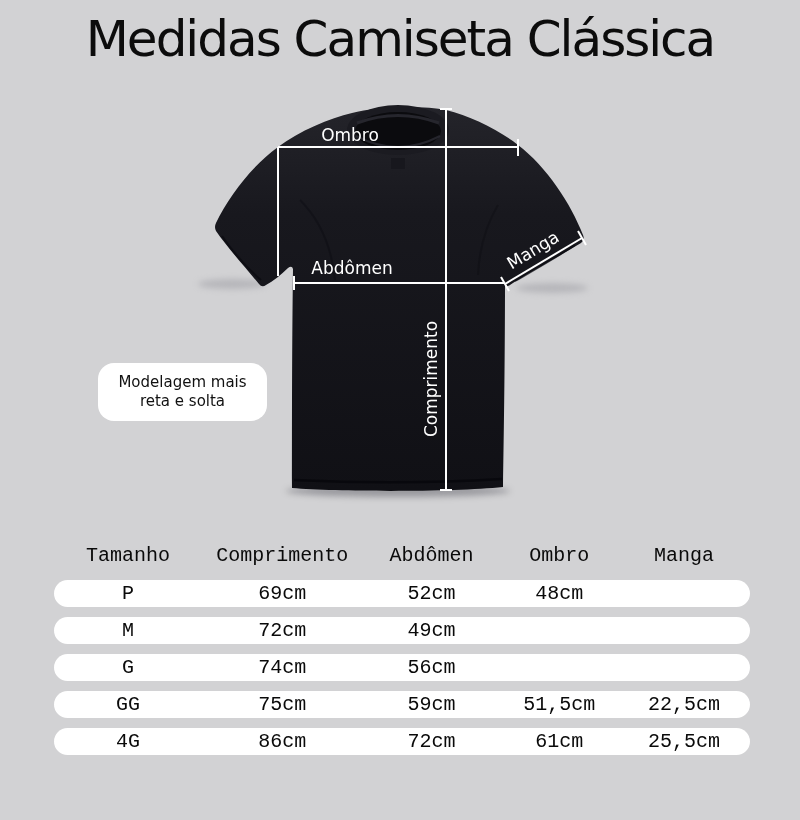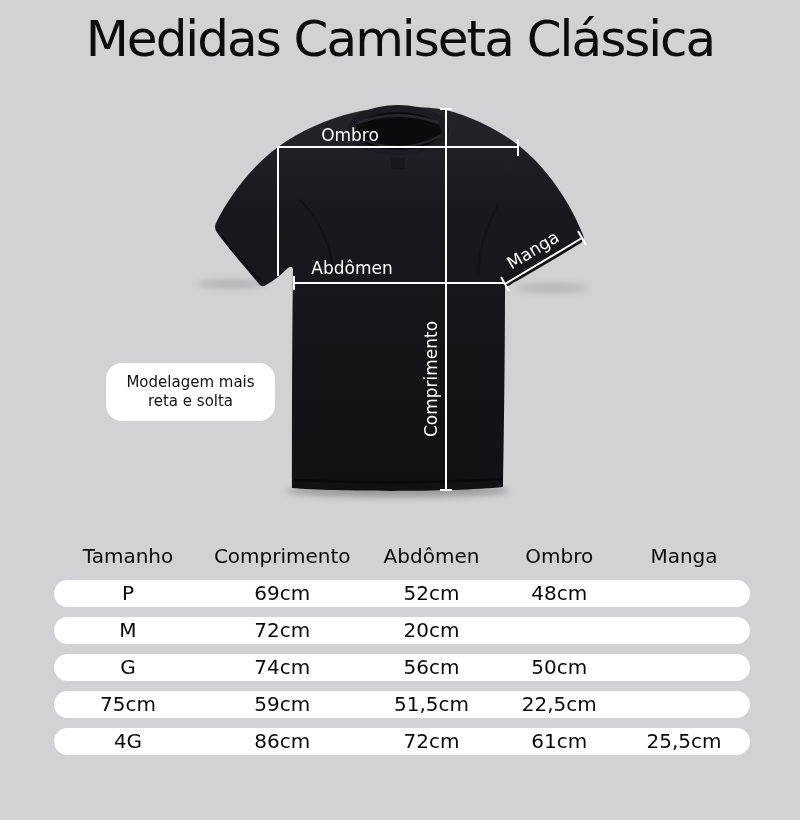--- a/index.html
+++ b/index.html
@@ -16,27 +16,28 @@
     position:absolute;top:14px;left:0;width:800px;
     margin:0;text-align:center;
     font-size:50px;line-height:50px;font-weight:400;
     letter-spacing:-2px;color:#0c0c0c;
   }
   .diagram-svg{position:absolute;left:0;top:0;width:800px;height:520px;}
   .note{
     position:absolute;left:98px;top:363px;width:169px;height:58px;
     background:#ffffff;border-radius:16px;
     display:flex;flex-direction:column;align-items:center;justify-content:center;
-    font-size:15px;line-height:19px;color:#111;margin-left:8px;
+    font-size:15px;line-height:19px;color:#111;
   }
   .size-table{position:absolute;left:54px;top:543px;width:696px;}
   .grid-row{
     display:grid;
     grid-template-columns:148fr 160.5fr 138fr 117.5fr 132fr;
     align-items:center;
+    font-family:Liberation Mono, monospace;
   }
   .thead{height:26px;margin-bottom:11px;}
   .th{
     text-align:center;font-size:20px;line-height:26px;color:#0a0a0a;
     white-space:nowrap;
   }
   .trow{
     height:27px;margin-bottom:10px;
     background:#ffffff;border-radius:14px;
   }
@@ -145,29 +146,29 @@
 
     <div class="grid-row trow">
       <div class="td">P</div>
       <div class="td">69cm</div>
       <div class="td">52cm</div>
       <div class="td">48cm</div>
     </div>
     <div class="grid-row trow">
       <div class="td">M</div>
       <div class="td">72cm</div>
-      <div class="td">20cm</div>
+      <div class="td">49cm</div>
     </div>
     <div class="grid-row trow">
       <div class="td">G</div>
       <div class="td">74cm</div>
       <div class="td">56cm</div>
-      <div class="td">50cm</div>
     </div>
     <div class="grid-row trow">
+      <div class="td">GG</div>
       <div class="td">75cm</div>
       <div class="td">59cm</div>
       <div class="td">51,5cm</div>
       <div class="td">22,5cm</div>
     </div>
     <div class="grid-row trow">
       <div class="td">4G</div>
       <div class="td">86cm</div>
       <div class="td">72cm</div>
       <div class="td">61cm</div>

